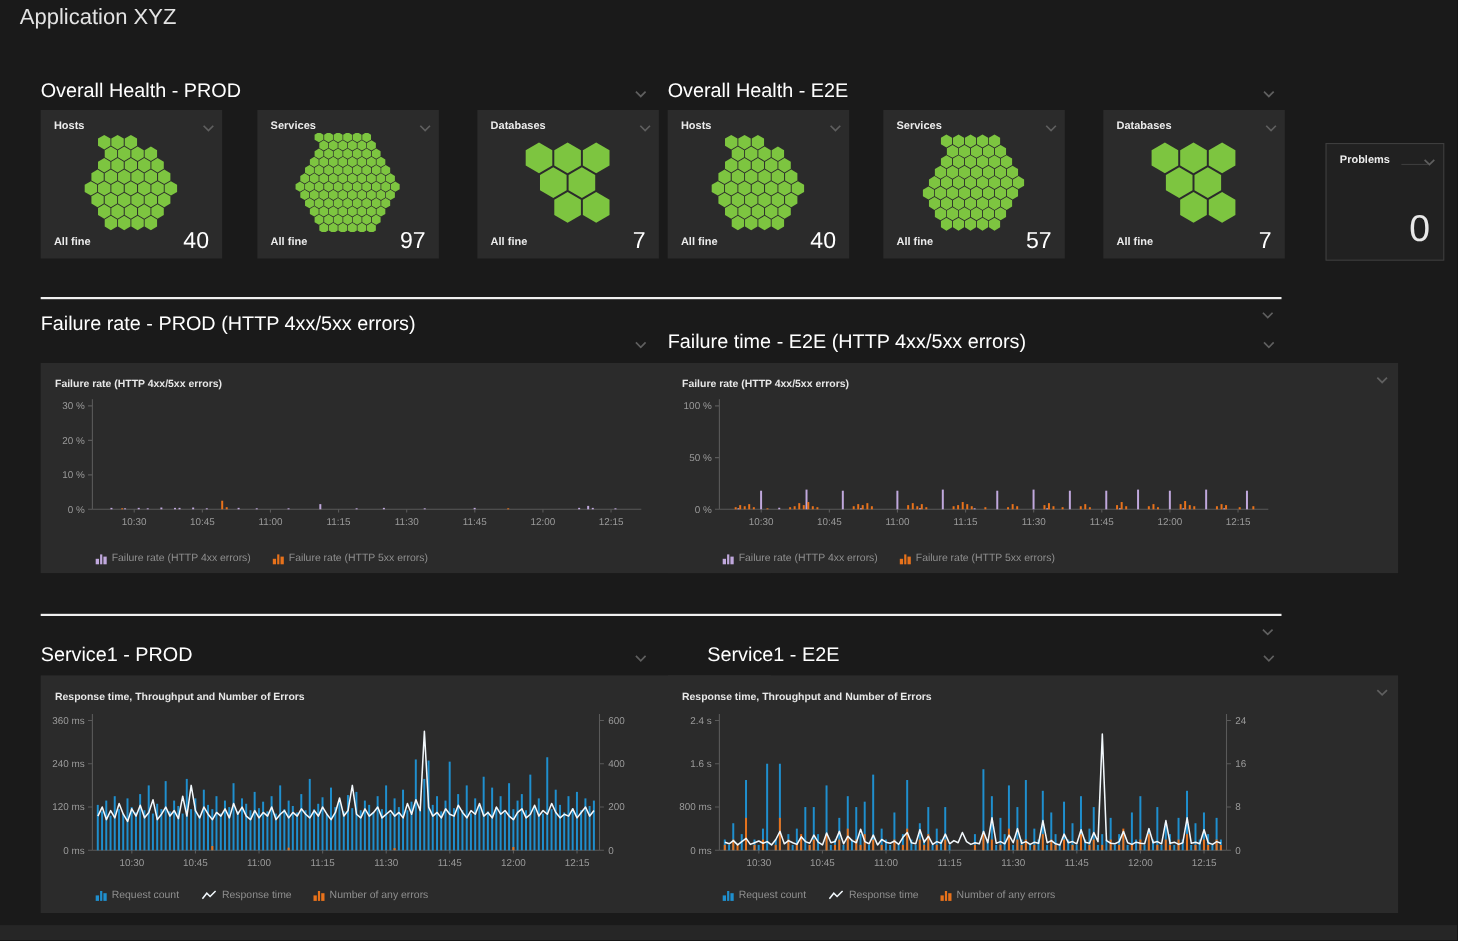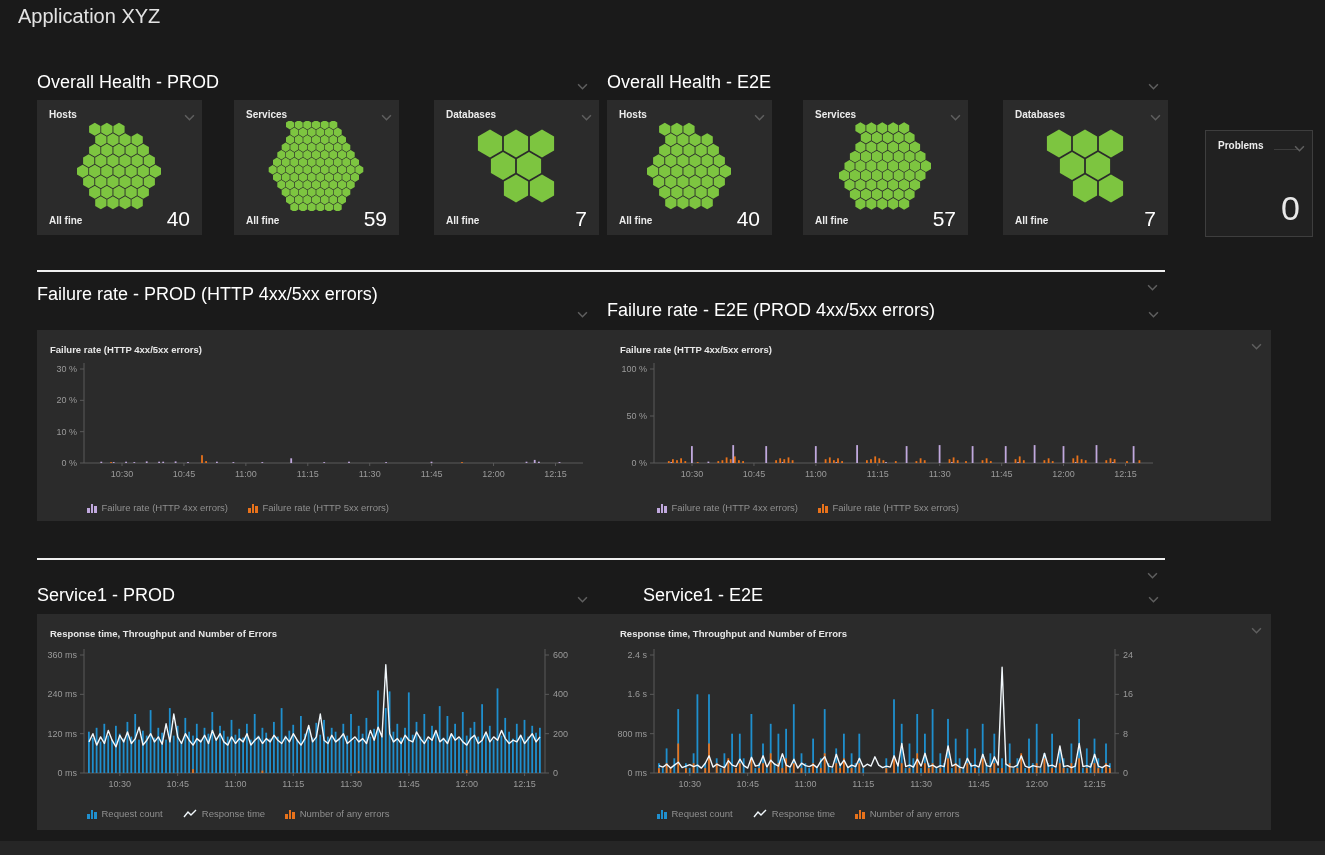--- a/index.html
+++ b/index.html
@@ -193,21 +193,21 @@
         <polygon points="51.7,21.6 55.7,23.9 55.7,28.6 51.7,30.9 47.7,28.6 47.7,23.9" fill="#7dc540"></polygon>
         <polygon points="56.0,14.1 60.0,16.4 60.0,21.1 56.0,23.4 52.0,21.1 52.0,16.4" fill="#7dc540"></polygon>
         <polygon points="56.0,-0.9 60.0,1.4 60.0,6.1 56.0,8.4 52.0,6.1 52.0,1.4" fill="#7dc540"></polygon>
         <polygon points="64.7,-0.9 68.7,1.4 68.7,6.1 64.7,8.4 60.7,6.1 60.7,1.4" fill="#7dc540"></polygon>
         <polygon points="73.3,-0.9 77.4,1.4 77.4,6.1 73.3,8.4 69.3,6.1 69.3,1.4" fill="#7dc540"></polygon>
         <polygon points="82.0,-0.9 86.0,1.4 86.0,6.1 82.0,8.4 78.0,6.1 78.0,1.4" fill="#7dc540"></polygon>
         <polygon points="90.7,-0.9 94.7,1.4 94.7,6.1 90.7,8.4 86.6,6.1 86.6,1.4" fill="#7dc540"></polygon>
         <polygon points="99.3,-0.9 103.3,1.4 103.3,6.1 99.3,8.4 95.3,6.1 95.3,1.4" fill="#7dc540"></polygon>
       </svg>
   <span class="tile-status">All fine</span>
-  <span class="tile-count">59</span>
+  <span class="tile-count">97</span>
 </div>
 <div class="tile" style="left:434px">
   <span class="tile-label">Databases</span>
   <span class="tile-chev"><svg class="chev" viewBox="0 0 10 6">
           <path d="M1 1 L5 5 L9 1" fill="none" stroke="currentColor" stroke-width="1.4"></path>
         </svg></span>
   <svg class="hexes" width="165" height="90">
         <polygon points="56.0,8.5 68.1,15.5 68.1,29.5 56.0,36.5 43.9,29.5 43.9,15.5" fill="#7dc540"></polygon>
         <polygon points="82.0,8.5 94.1,15.5 94.1,29.5 82.0,36.5 69.9,29.5 69.9,15.5" fill="#7dc540"></polygon>
         <polygon points="108.0,8.5 120.1,15.5 120.1,29.5 108.0,36.5 95.9,29.5 95.9,15.5" fill="#7dc540"></polygon>
@@ -364,21 +364,21 @@
 
 <div class="divider" style="top:270px"></div>
 <span class="sec-chev" style="left:1147px;top:277px"><svg class="chev" viewBox="0 0 10 6">
         <path d="M1 1 L5 5 L9 1" fill="none" stroke="currentColor" stroke-width="1.4"></path>
       </svg></span>
 
 <div class="sec" style="left:37px;top:284px">Failure rate - PROD (HTTP 4xx/5xx errors)</div>
 <span class="sec-chev" style="left:577px;top:304px"><svg class="chev" viewBox="0 0 10 6">
         <path d="M1 1 L5 5 L9 1" fill="none" stroke="currentColor" stroke-width="1.4"></path>
       </svg></span>
-<div class="sec" style="left:607px;top:300px">Failure rate - E2E (PROD 4xx/5xx errors)</div>
+<div class="sec" style="left:607px;top:300px">Failure time - E2E (HTTP 4xx/5xx errors)</div>
 <span class="sec-chev" style="left:1148px;top:304px"><svg class="chev" viewBox="0 0 10 6">
         <path d="M1 1 L5 5 L9 1" fill="none" stroke="currentColor" stroke-width="1.4"></path>
       </svg></span>
 
 <div class="panel" style="left:37px;top:330px;height:191px">
   <div class="panel-head">
     <span class="panel-title">Failure rate (HTTP 4xx/5xx errors)</span>
     <span class="panel-chev"><svg class="chev" viewBox="0 0 10 6">
             <path d="M1 1 L5 5 L9 1" fill="none" stroke="currentColor" stroke-width="1.4"></path>
           </svg></span>

